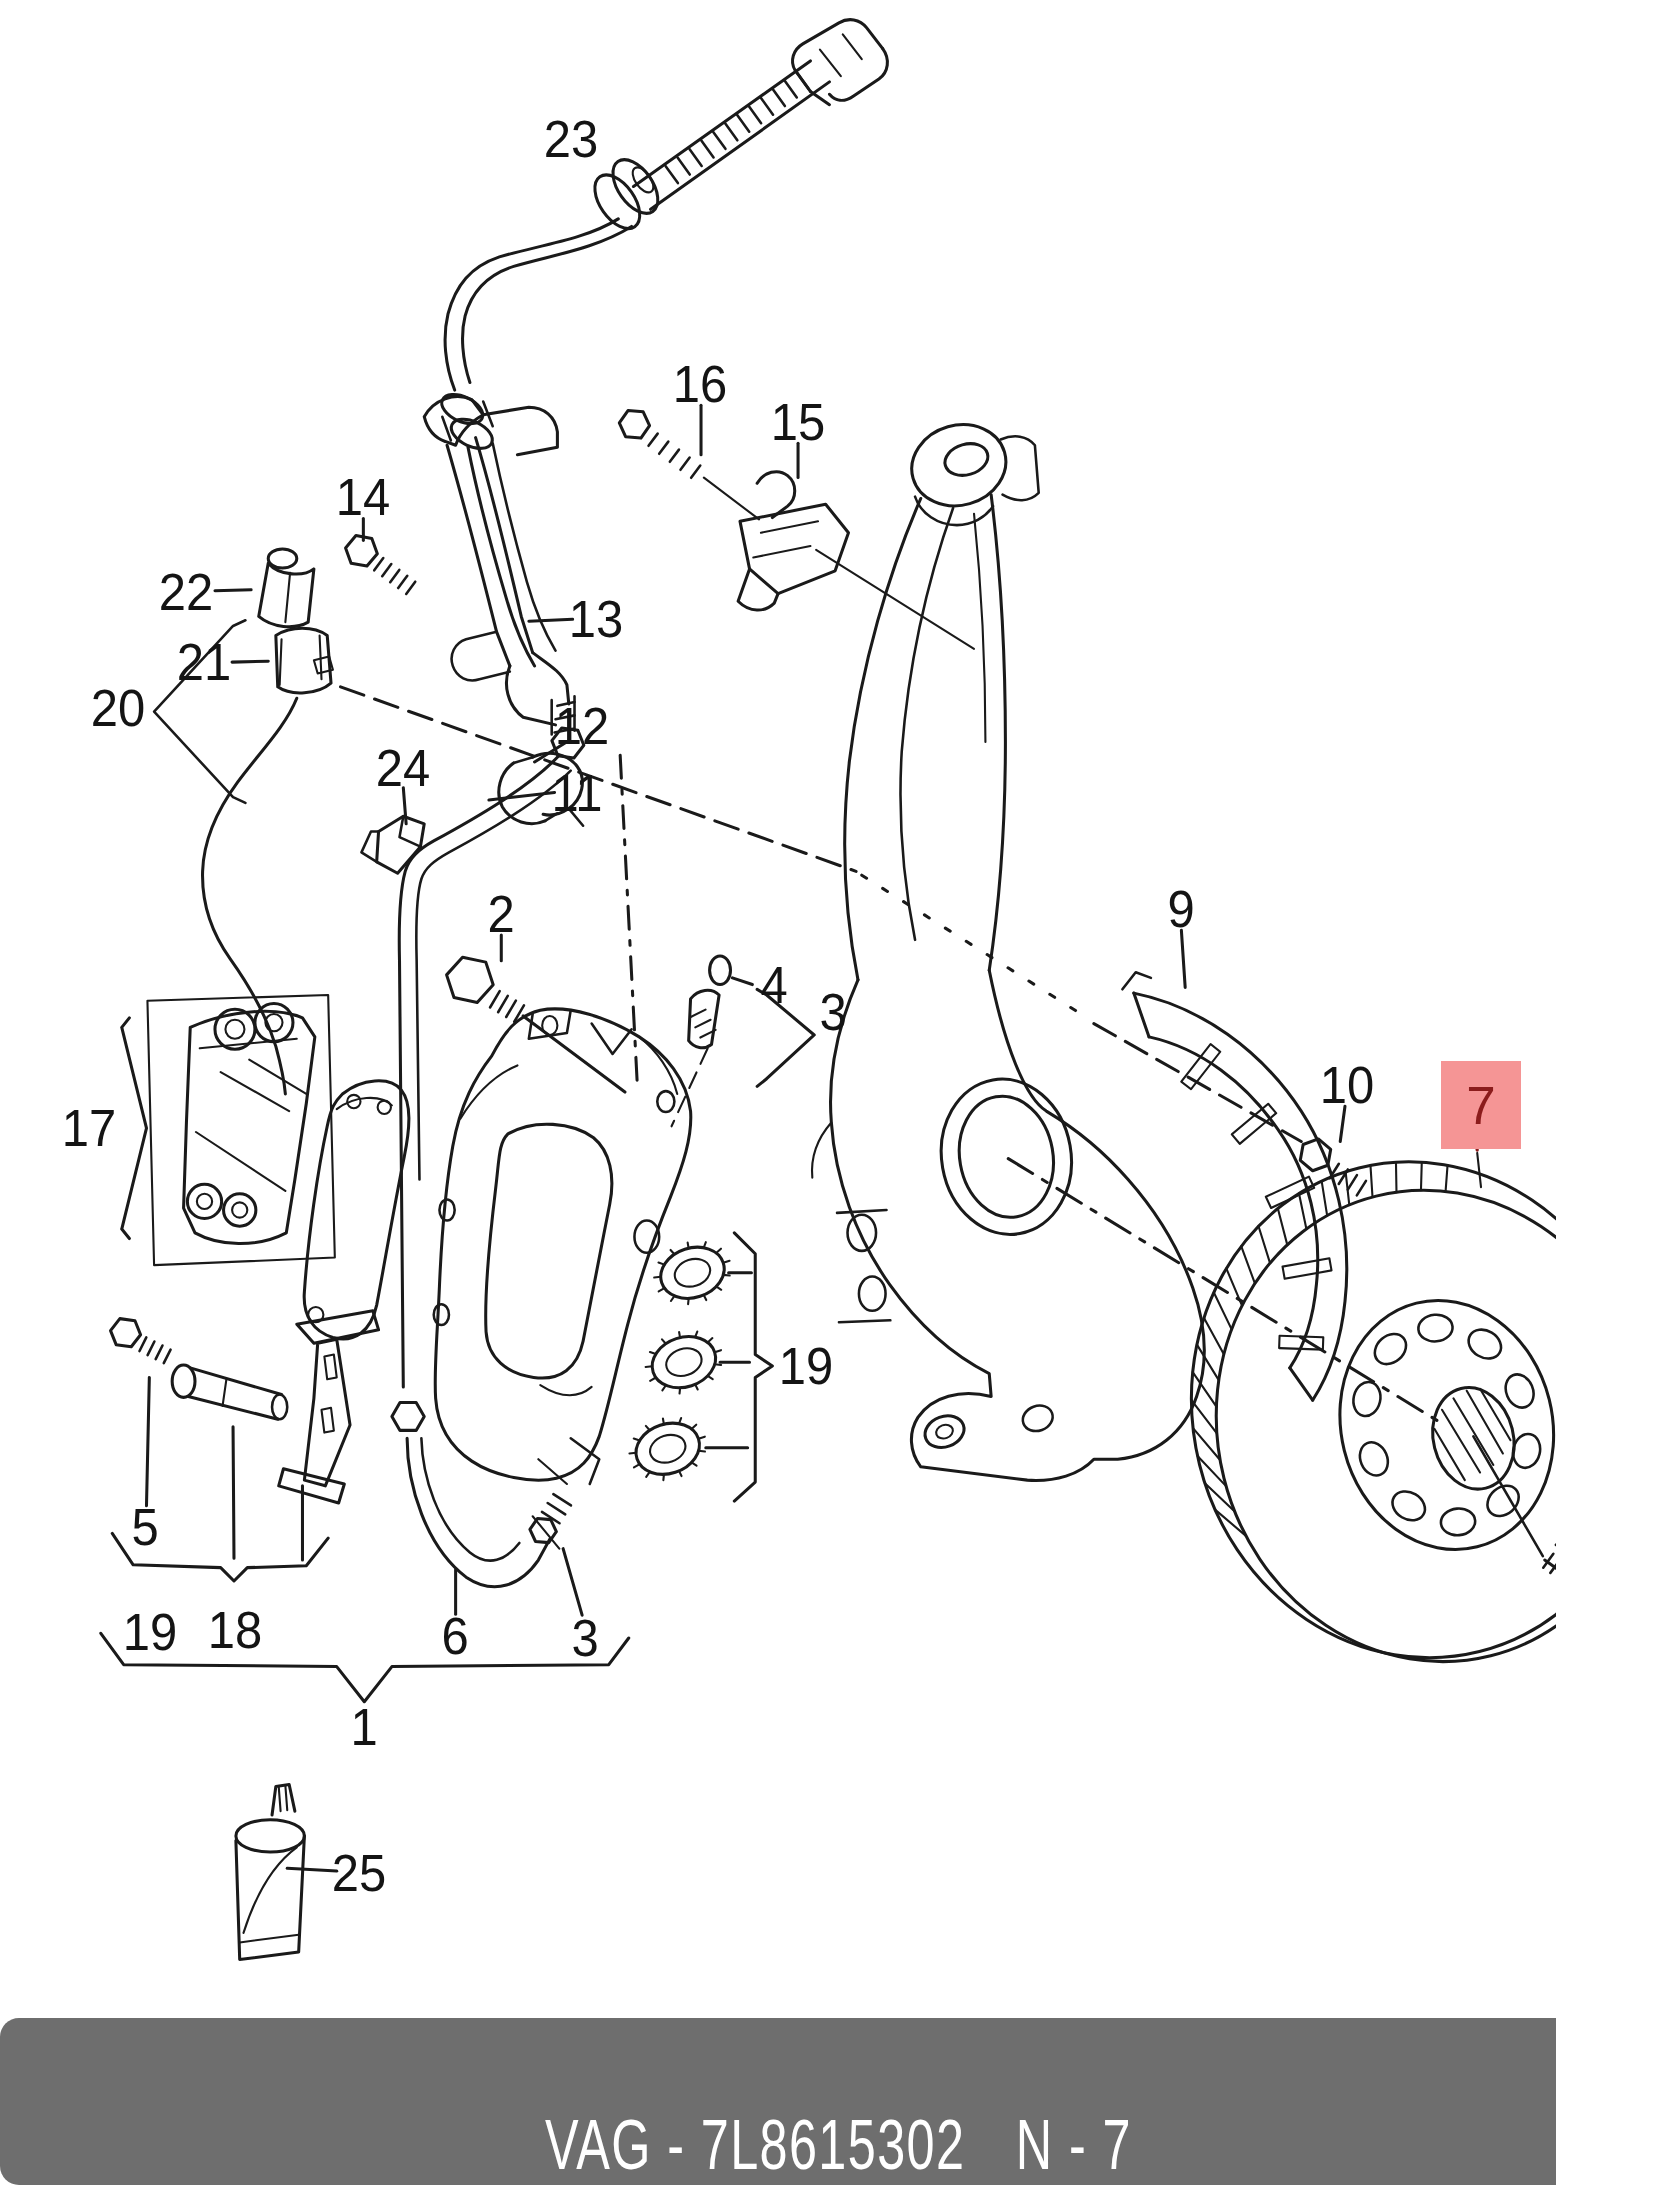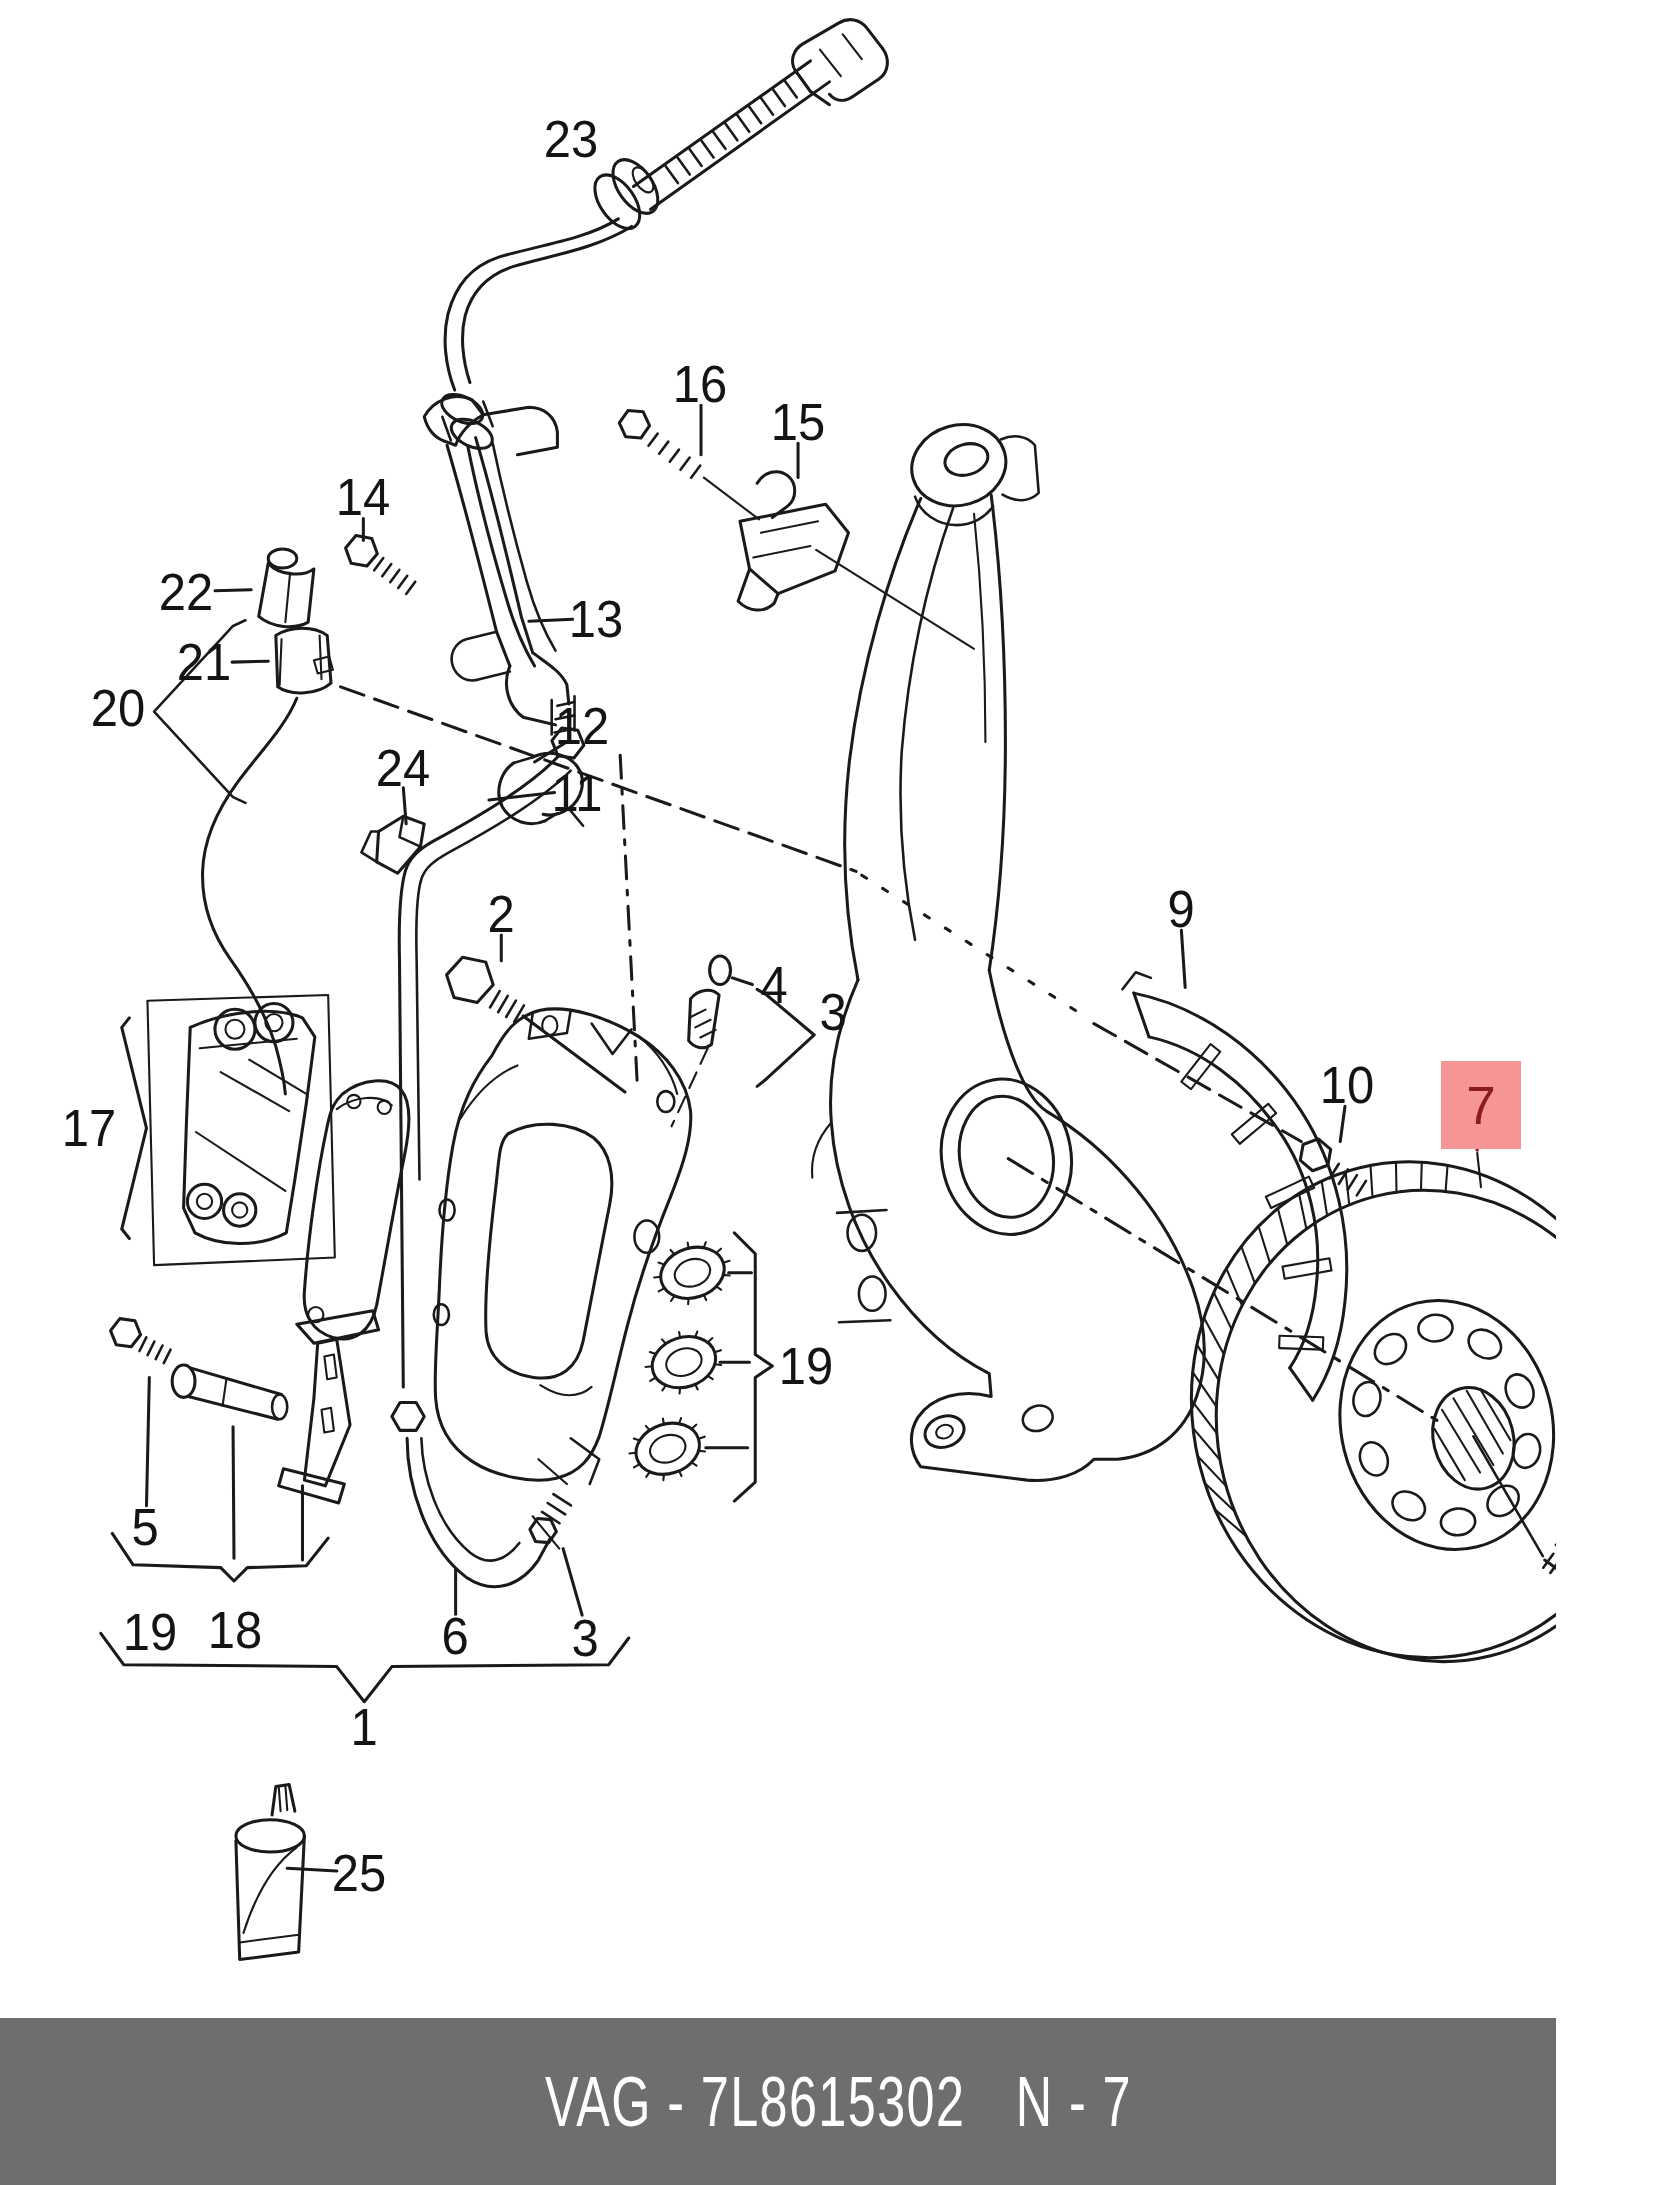--- a/index.html
+++ b/index.html
@@ -9,21 +9,21 @@
   #diagram *{stroke:var(--ink,#1a1a1a);fill:none;stroke-width:3.2;stroke-linecap:round;stroke-linejoin:round;}
   #diagram .thin{stroke-width:2.2;}
   #diagram .mid{stroke-width:2.7;}
   #diagram .red{stroke:var(--hl-fg,#8b1c1c);stroke-width:3.4;}
   .part-label{position:absolute;transform:translate(-50%,-50%) scaleX(.96);
       font-size:51px;color:#141414;white-space:nowrap;line-height:1;}
   .part-label.highlighted{transform:translate(-50%,-50%);width:80px;height:88px;
       background:var(--hl-bg,#f59595);color:var(--hl-fg,#8b1c1c);
       display:flex;align-items:center;justify-content:center;font-size:53px;}
   #footer{position:absolute;left:0;top:2018px;width:1676px;height:167px;
-      background:var(--footer-bg,#6e6e6e);display:flex;align-items:center;justify-content:center;}
+      background:var(--footer-bg,#6e6e6e);display:flex;align-items:flex-end;justify-content:center;border-radius:19px;}
   #footer .ftext{display:flex;align-items:center;gap:70px;color:var(--footer-fg,#fff);
       font-size:70px;letter-spacing:1.9px;transform:scaleX(.72);white-space:nowrap;}
 </style>
 </head>
 <body>
 
 <div id="stage">
 
   <svg id="diagram" width="1676" height="2186" viewBox="0 0 1762 2298">
 

